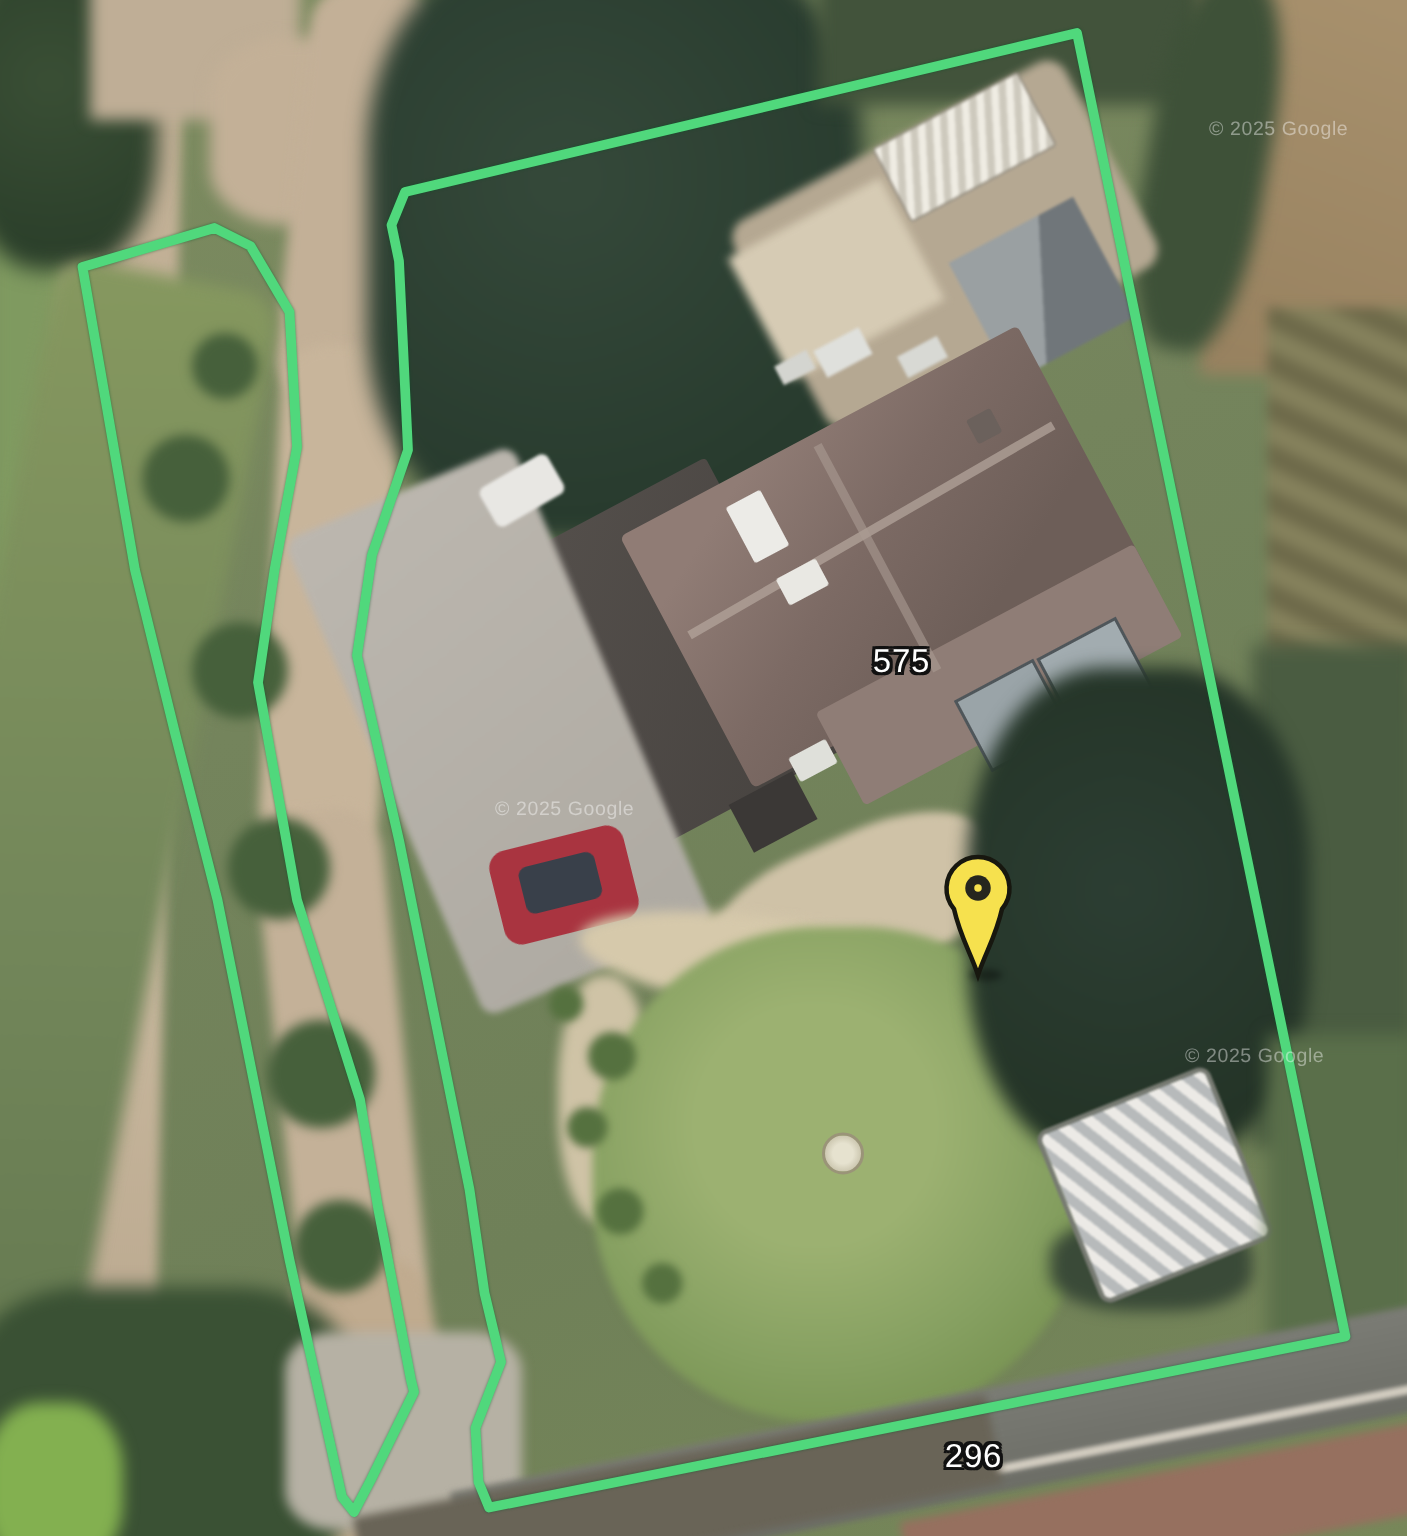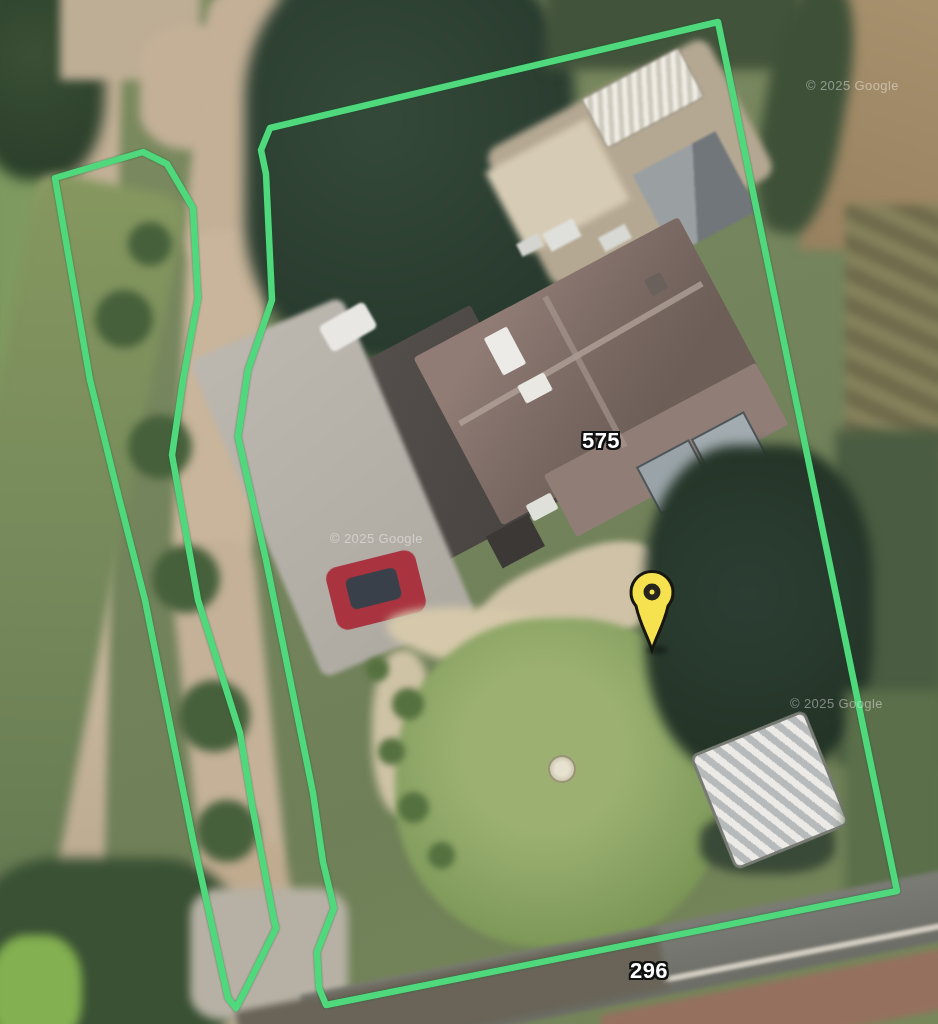--- a/index.html
+++ b/index.html
@@ -83,21 +83,21 @@
   .t-bl-pale{left:190px;top:888px;width:158px;height:132px;background:#b6b1a4;border-radius:20%;filter:blur(4px);}
   .t-road{left:300px;top:995px;width:700px;height:70px;background:linear-gradient(#7b7c75,#6c6d66);transform:rotate(-11deg);transform-origin:0 0;filter:blur(2px);}
   .t-curb{left:555px;top:998px;width:420px;height:6px;background:#d2ccc0;transform:rotate(-11deg);transform-origin:0 0;border-radius:3px;filter:blur(1.5px);}
   .t-sidewalk{left:600px;top:1015px;width:400px;height:60px;background:#96705f;transform:rotate(-11deg);transform-origin:0 0;filter:blur(3px);}
   .t-below-road{left:235px;top:1012px;width:430px;height:60px;background:#696457;transform:rotate(-11deg);transform-origin:0 0;filter:blur(3px);}
   
   #boundary-svg{position:absolute;inset:0;width:938px;height:1024px;}
   #boundary-svg polygon{filter:drop-shadow(0 0 1px rgba(0,80,35,.55));}
   .map-label{
     position:absolute;transform:translate(-50%,-50%);
-    color:#fff;font-size:22px;font-weight:bold;letter-spacing:.5px;white-space:nowrap;
+    color:#fff;font-size:22px;font-weight:normal;letter-spacing:.5px;white-space:nowrap;
     text-shadow:-2px 0 0 #111,2px 0 0 #111,0 -2px 0 #111,0 2px 0 #111,
                 -2px -2px 0 #111,2px 2px 0 #111,-2px 2px 0 #111,2px -2px 0 #111;
   }
   .wm{position:absolute;color:rgba(255,255,255,.42);font-size:13px;letter-spacing:.4px;white-space:nowrap;text-align:center;}
   .pin-shadow{position:absolute;left:646px;top:646px;width:22px;height:8px;background:rgba(0,0,0,.35);border-radius:50%;filter:blur(2px);}
 </style>
 </head>
 <body>
 
 <div id="map-canvas">

